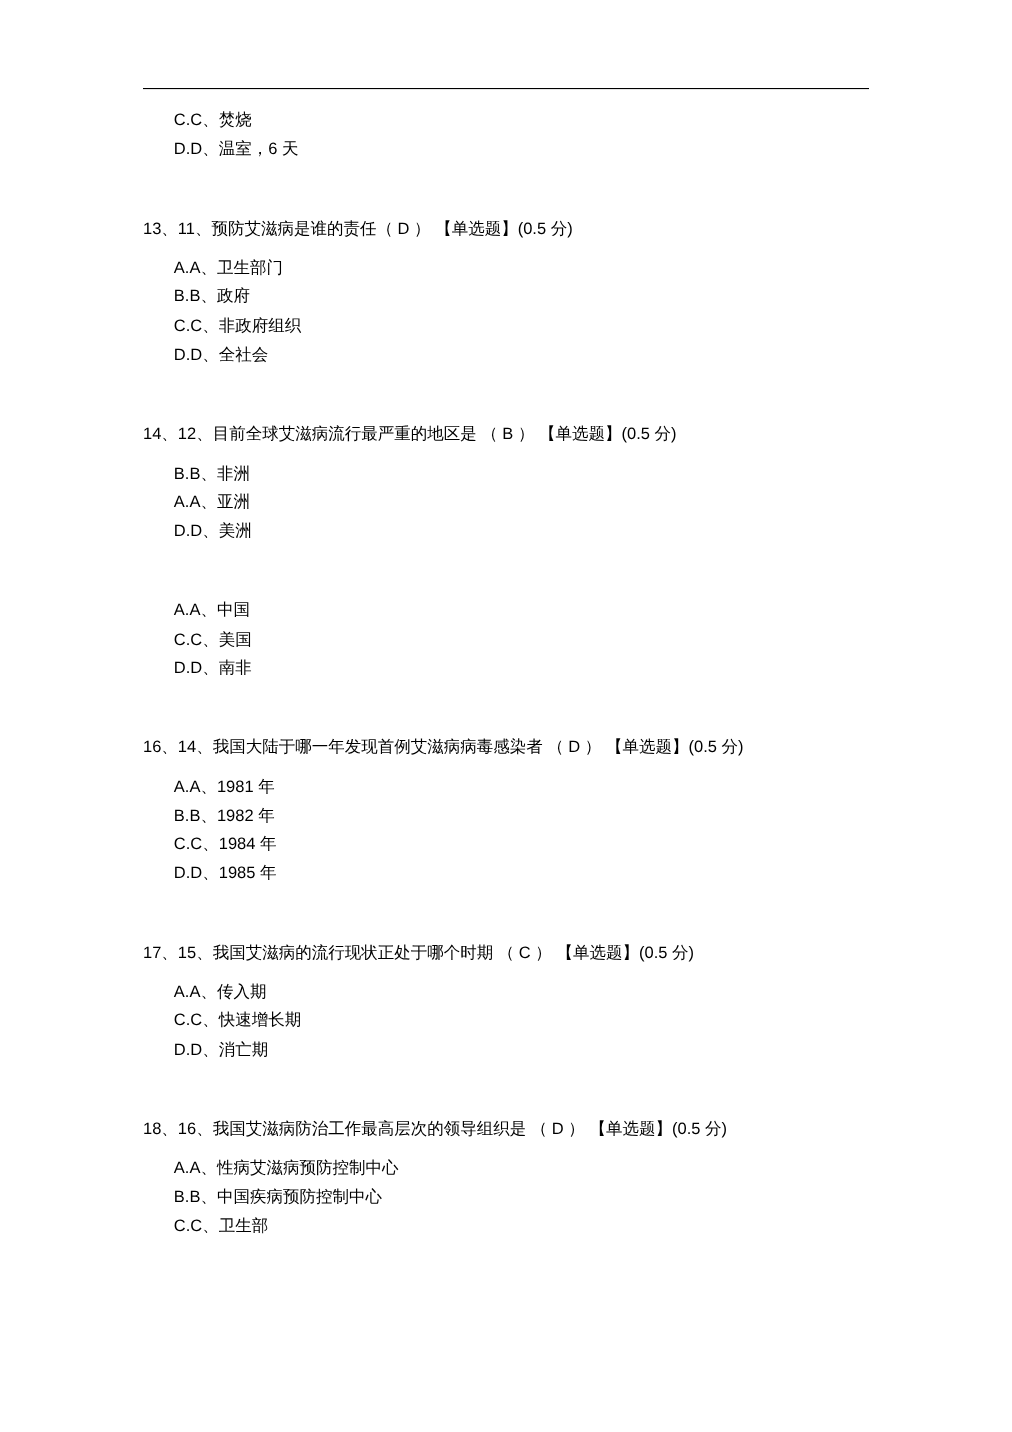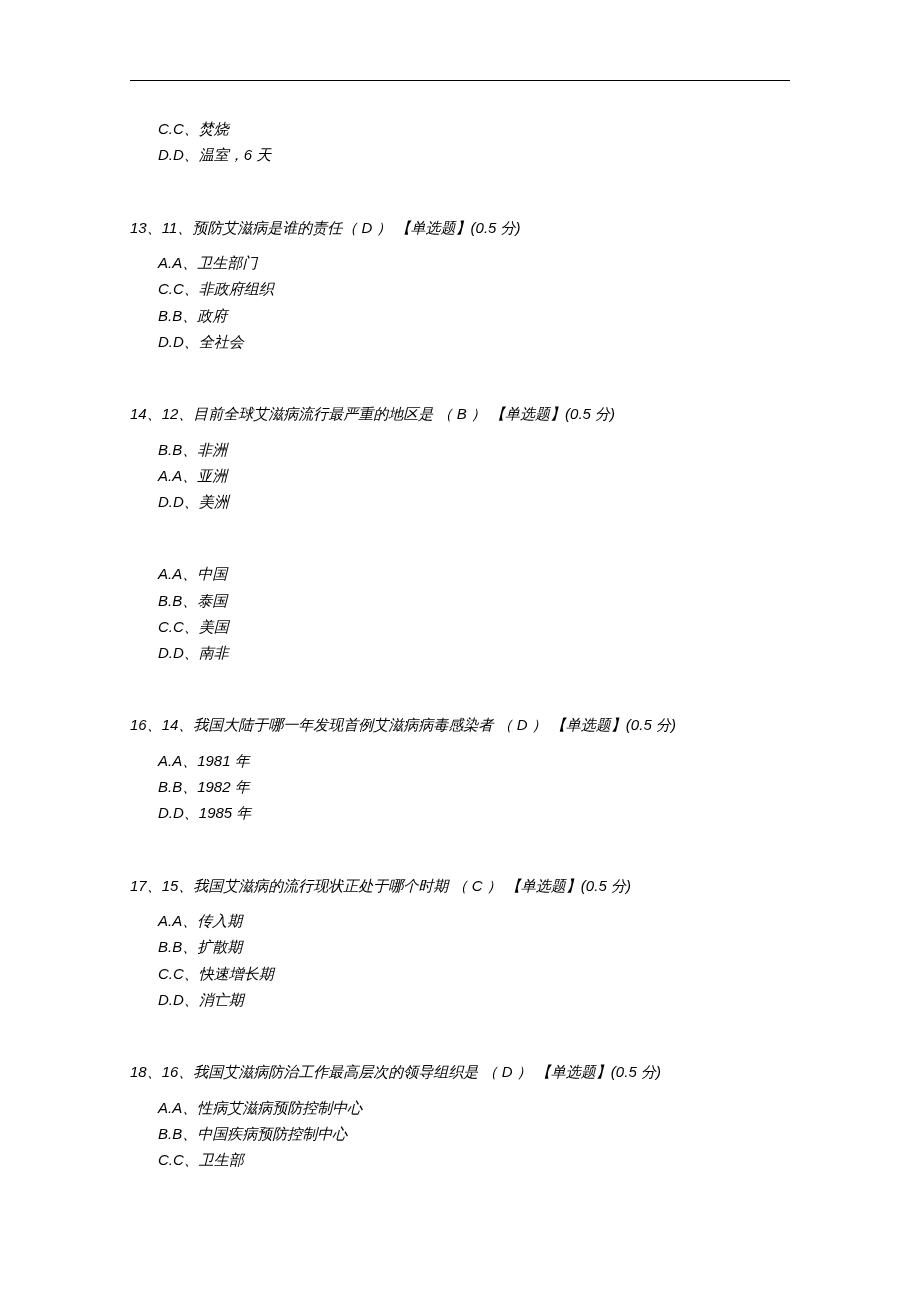--- a/index.html
+++ b/index.html
@@ -15,22 +15,21 @@
     font-size: 15px;
     color: #000000;
     position: relative;
   }
   .page-container {
     position: absolute;
     top: 80px;
     left: 130px;
     right: 130px;
     border-top: 1.5px solid #000;
-    padding-top: 35px;
-    font-style: italic;
+    padding-top: 16px;
   }
   .question {
     margin-bottom: 46px;
   }
   .question-stem {
     margin-bottom: 10px;
     line-height: 1.7;
   }
   .option {
     padding-left: 28px;
@@ -49,50 +48,49 @@
 <div class="page-container">
 
   <div class="orphan-options">
     <div class="option">C.C、焚烧</div>
     <div class="option">D.D、温室，6 天</div>
   </div>
 
   <div class="question">
     <div class="question-stem">13、11、预防艾滋病是谁的责任（ D ） 【单选题】(0.5 分)</div>
     <div class="option">A.A、卫生部门</div>
+    <div class="option">B.B、政府</div>
     <div class="option">C.C、非政府组织</div>
-    <div class="option">B.B、政府</div>
     <div class="option">D.D、全社会</div>
   </div>
 
   <div class="question">
     <div class="question-stem">14、12、目前全球艾滋病流行最严重的地区是 （ B ）   【单选题】(0.5 分)</div>
     <div class="option">B.B、非洲</div>
     <div class="option">A.A、亚洲</div>
     <div class="option">D.D、美洲</div>
   </div>
 
   <div class="question">
     <div class="option">A.A、中国</div>
-    <div class="option">B.B、泰国</div>
     <div class="option">C.C、美国</div>
     <div class="option">D.D、南非</div>
   </div>
 
   <div class="question">
     <div class="question-stem">16、14、我国大陆于哪一年发现首例艾滋病病毒感染者 （ D ）   【单选题】(0.5 分)</div>
     <div class="option">A.A、1981 年</div>
     <div class="option">B.B、1982 年</div>
+    <div class="option">C.C、1984 年</div>
     <div class="option">D.D、1985 年</div>
   </div>
 
   <div class="question">
     <div class="question-stem">17、15、我国艾滋病的流行现状正处于哪个时期 （ C ）   【单选题】(0.5 分)</div>
     <div class="option">A.A、传入期</div>
-    <div class="option">B.B、扩散期</div>
     <div class="option">C.C、快速增长期</div>
     <div class="option">D.D、消亡期</div>
   </div>
 
   <div class="question last-question">
     <div class="question-stem">18、16、我国艾滋病防治工作最高层次的领导组织是 （ D ）   【单选题】(0.5 分)</div>
     <div class="option">A.A、性病艾滋病预防控制中心</div>
     <div class="option">B.B、中国疾病预防控制中心</div>
     <div class="option">C.C、卫生部</div>
   </div>

